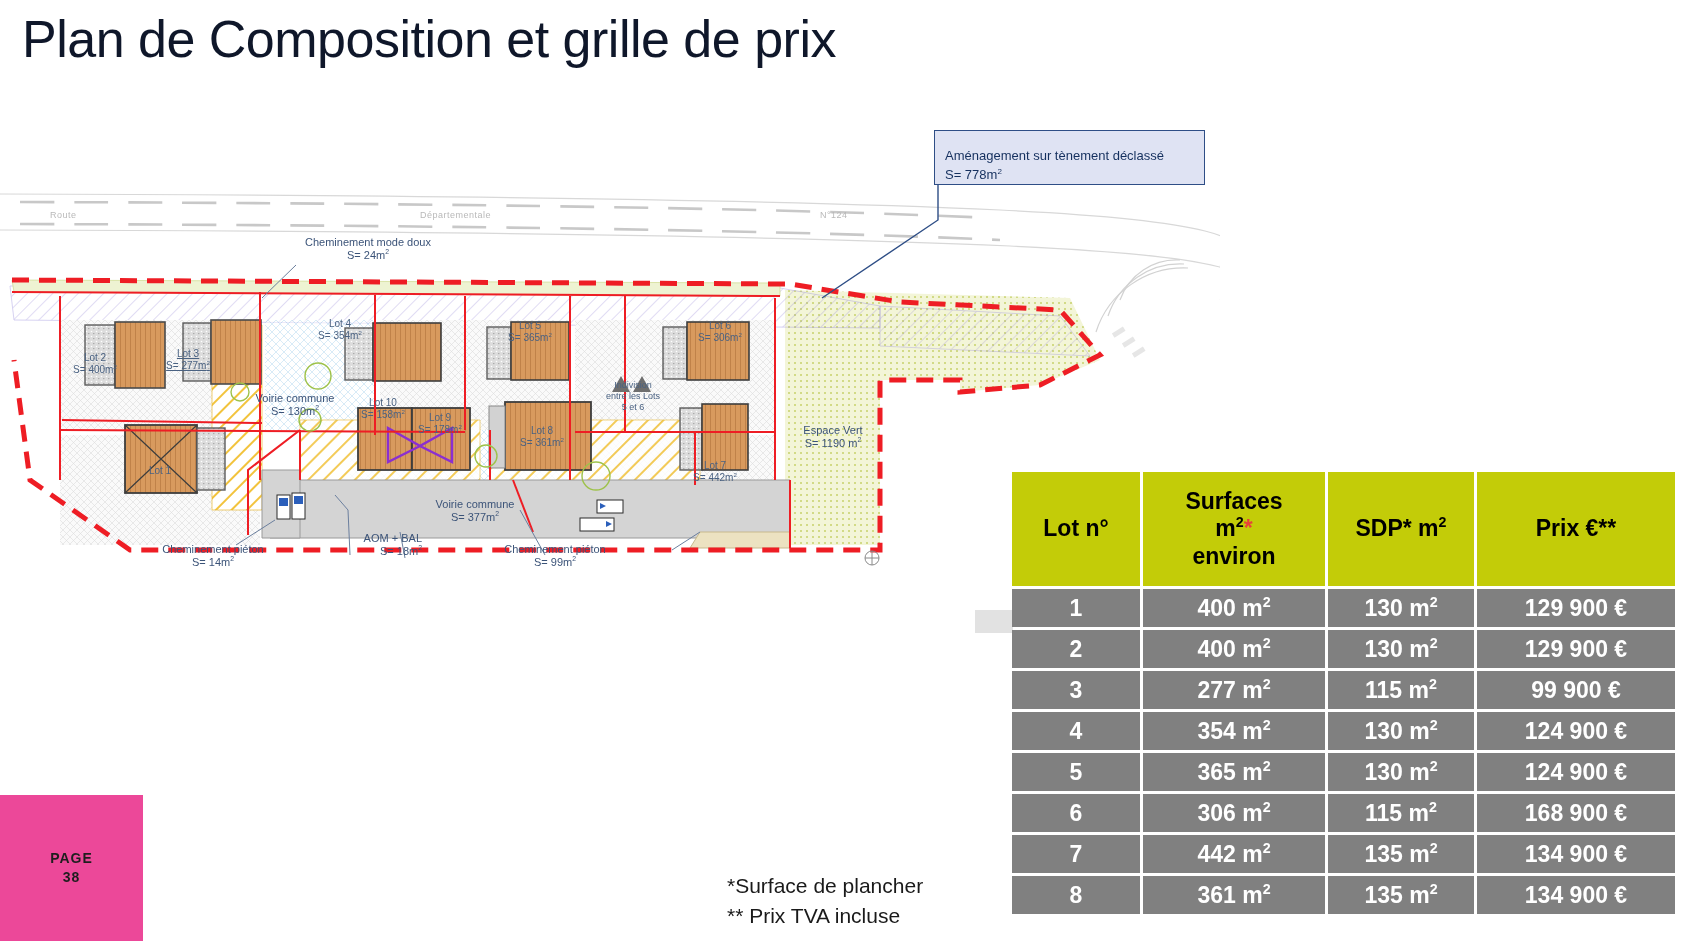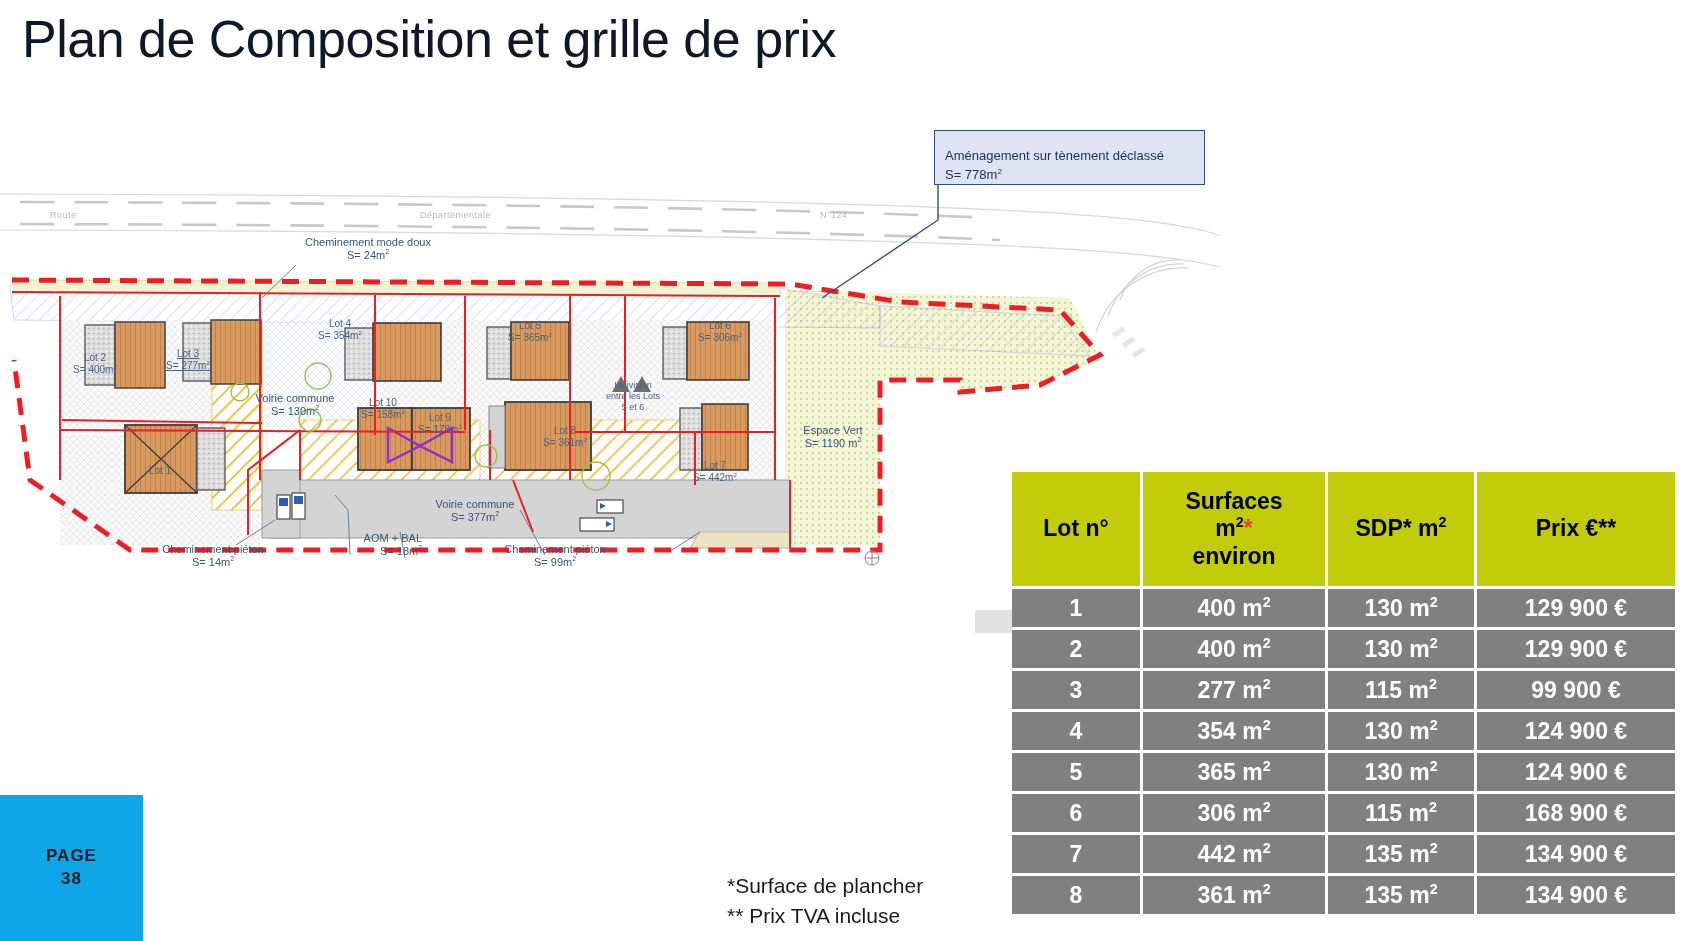--- a/index.html
+++ b/index.html
@@ -16,22 +16,22 @@
   #page-title {
     position:absolute; left:22px; top:9px;
     font-size:52px; font-weight:400; color:#0f172a;
     letter-spacing:-0.5px; white-space:nowrap;
   }
 
   
   #page-badge {
     position:absolute; left:0px; top:795px;
     width:143px; height:146px;
-    background:#0ea5e9;
-    color:#1e1e1e; font-weight:bold; font-size:17px;
+    background:#ec4899;
+    color:#1e1e1e; font-weight:bold; font-size:14px;
     display:flex; flex-direction:column;
     align-items:center; justify-content:center;
     letter-spacing:1px; line-height:1.35;
   }
 
   
   #footnotes {
     position:absolute; left:727px; top:871px;
     font-size:21px; color:#1a1a1a; line-height:1.45;
   }
@@ -285,21 +285,21 @@
   <div class="plan-label lbl-ann" style="left:490px; top:363px; width:130px;">Cheminement piéton<br>S= 99m<sup>2</sup></div>
   <div class="plan-label lbl-lot" style="left:598px; top:200px; width:70px; font-size:9px;">Indivision<br>entre les Lots<br>5 et 6</div>
 
   <div class="plan-label lbl-lot" style="left:130px; top:285px; width:60px;">Lot 1</div>
   <div class="plan-label lbl-lot" style="left:55px;  top:172px; width:80px;">Lot 2<br>S= 400m<sup>2</sup></div>
   <div class="plan-label lbl-lot" style="left:148px; top:168px; width:80px;text-decoration:underline;">Lot 3<br>S= 277m<sup>2</sup></div>
   <div class="plan-label lbl-lot" style="left:300px; top:138px; width:80px;">Lot 4<br>S= 354m<sup>2</sup></div>
   <div class="plan-label lbl-lot" style="left:490px; top:140px; width:80px;">Lot 5<br>S= 365m<sup>2</sup></div>
   <div class="plan-label lbl-lot" style="left:680px; top:140px; width:80px;">Lot 6<br>S= 306m<sup>2</sup></div>
   <div class="plan-label lbl-lot" style="left:675px; top:280px; width:80px;">Lot 7<br>S= 442m<sup>2</sup></div>
-  <div class="plan-label lbl-lot" style="left:512px; top:245px; width:60px;margin-left:23px;">Lot 8<br>S= 361m<sup>2</sup></div>
+  <div class="plan-label lbl-lot" style="left:512px; top:245px; width:60px;">Lot 8<br>S= 361m<sup>2</sup></div>
   <div class="plan-label lbl-lot" style="left:405px; top:232px; width:70px;">Lot 9<br>S= 178m<sup>2</sup></div>
   <div class="plan-label lbl-lot" style="left:348px; top:217px; width:70px;">Lot 10<br>S= 158m<sup>2</sup></div>
 </div>
 
 <svg id="callout-line" width="140" height="130">
   <path d="M118 2 L118 40 L2 118" stroke="#2e4e86" stroke-width="1.4" fill="none"></path>
 </svg>
 <div id="callout">
   <div>Aménagement sur tènement déclassé</div>
   <div>S=  778m<sup>2</sup></div>

